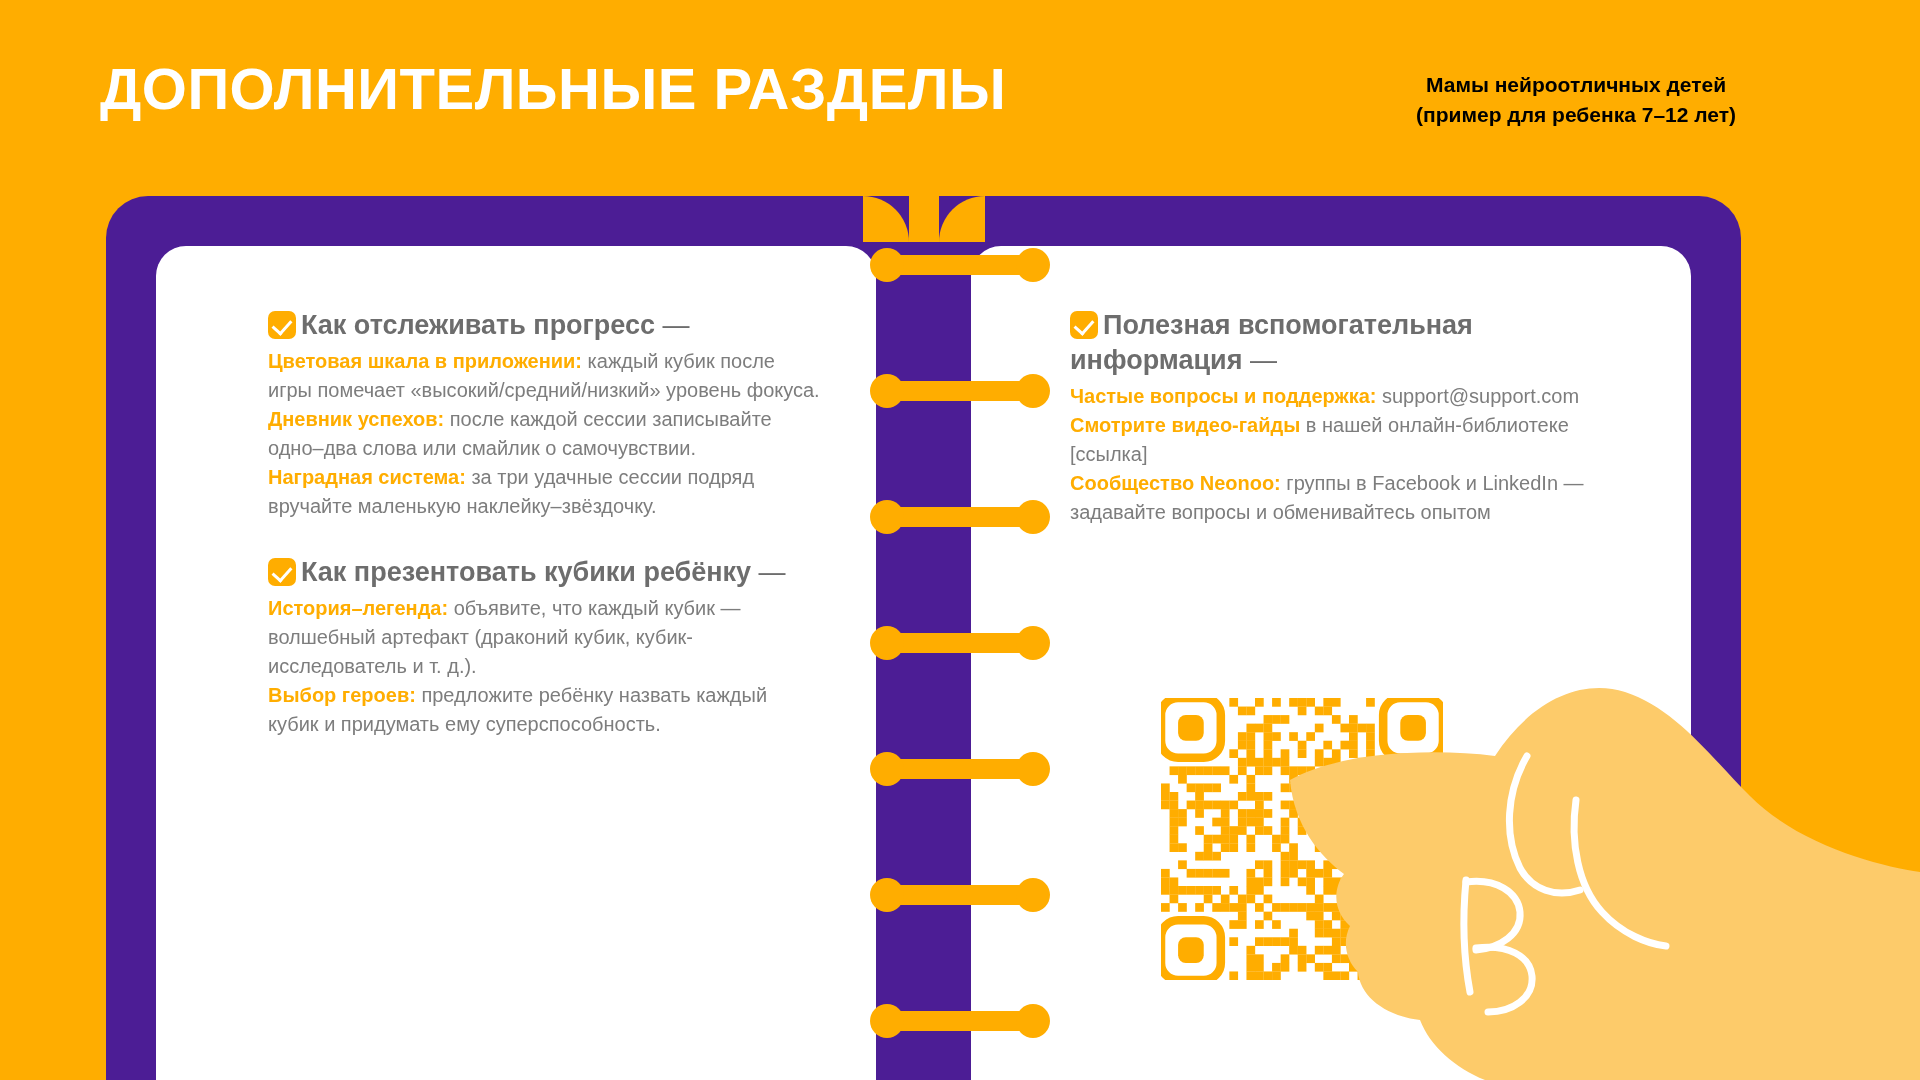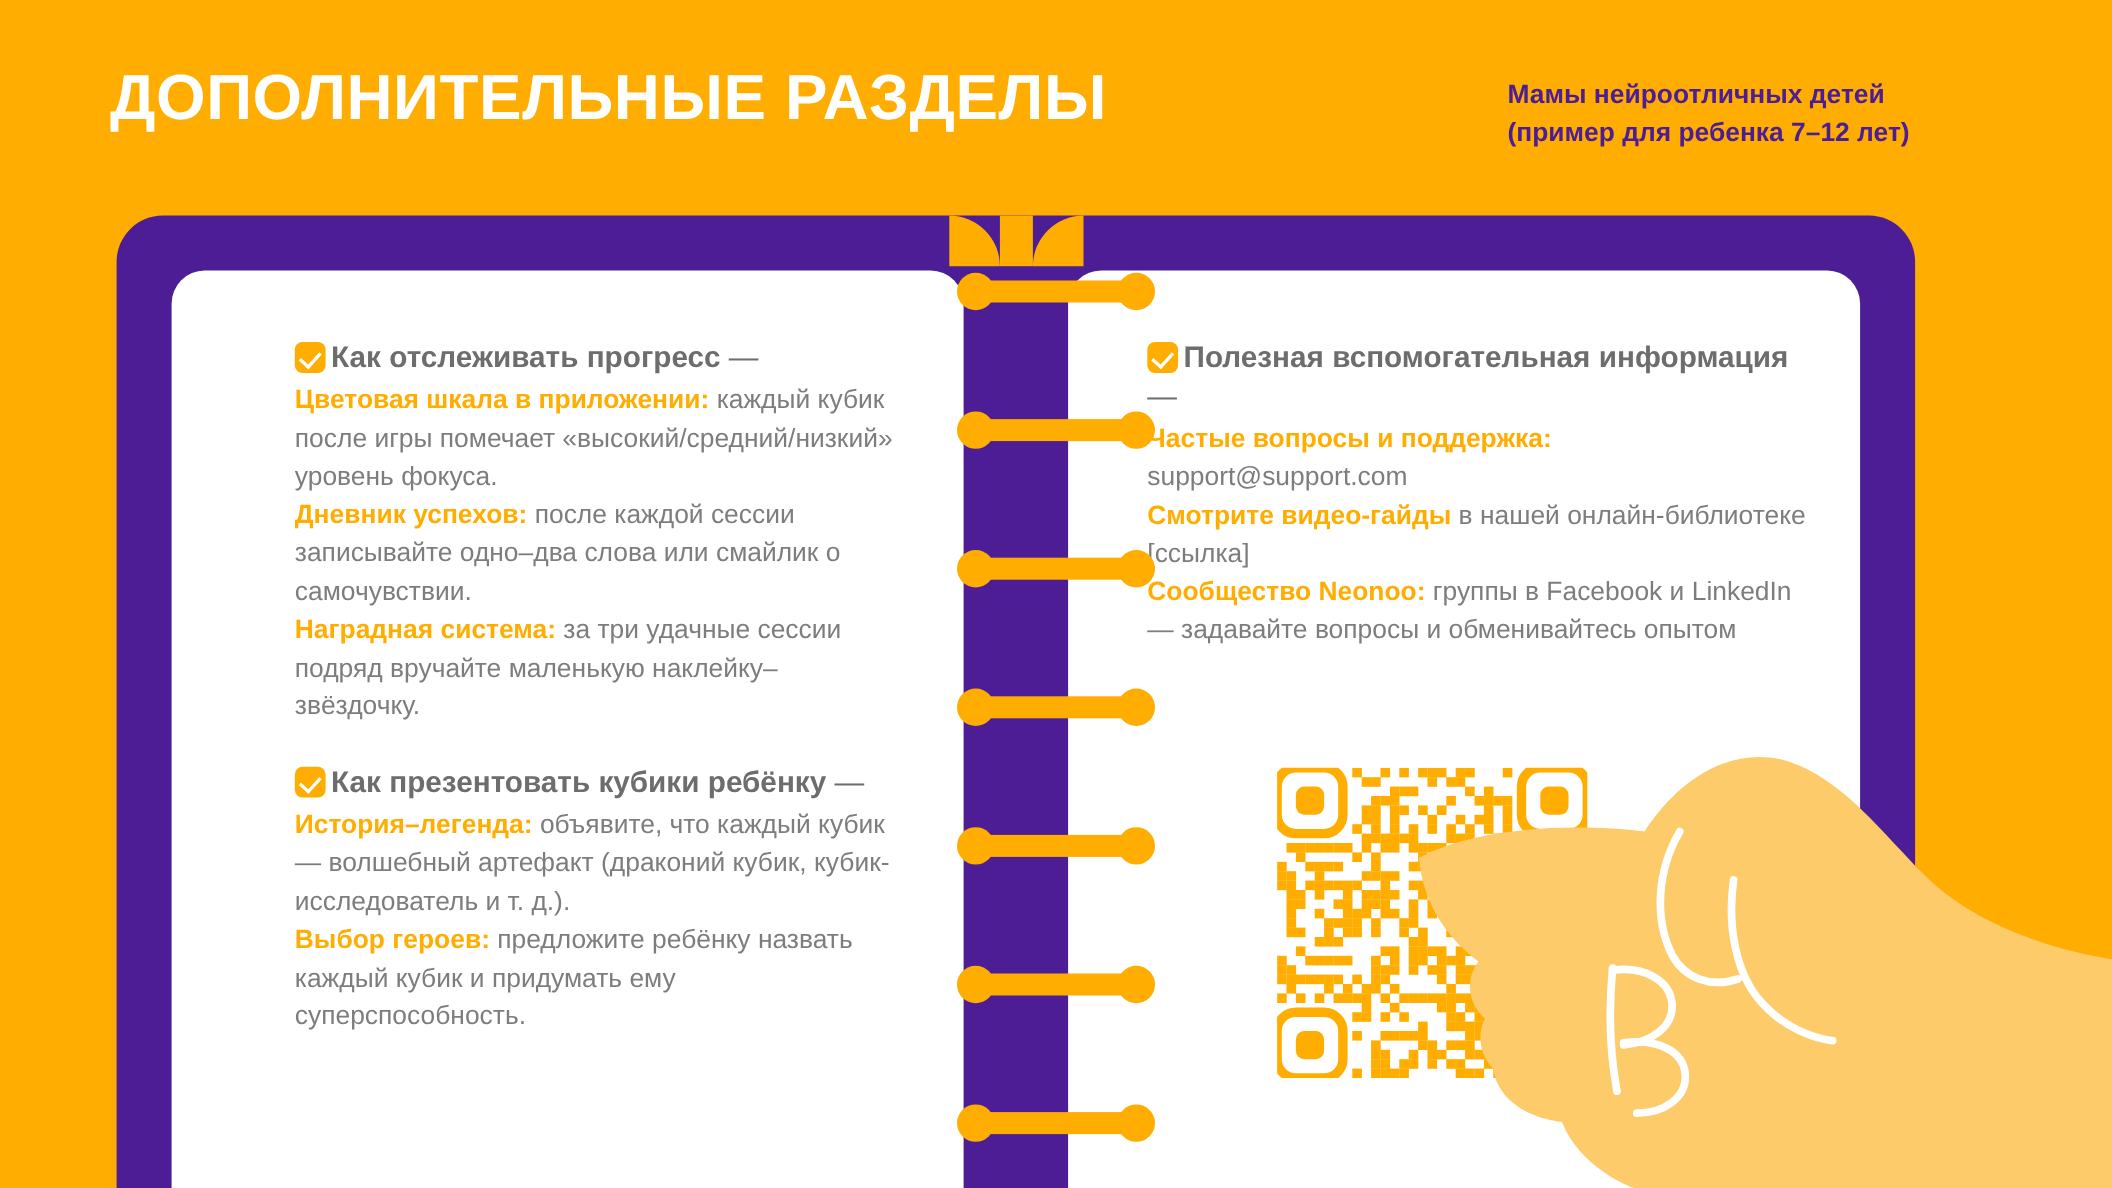--- a/index.html
+++ b/index.html
@@ -16,22 +16,22 @@
     position:absolute; top:0; left:0; width:1836px; height:196px;
     z-index:5;
   }
   #page-title{
     position:absolute; left:100px; top:60px;
     font-size:58px; font-weight:700; color:#FFFFFF;
     letter-spacing:0.5px; line-height:1; white-space:nowrap;
   }
   #header-meta{
     position:absolute; right:100px; top:70px;
-    text-align:left; color:#4c1d95;
-    font-size:24px; font-weight:700; line-height:1.42;
+    text-align:center; color:#000000;
+    font-size:21px; font-weight:700; line-height:1.42;
   }
 
   
   #book{
     position:absolute; left:106px; top:196px;
     width:1635px; height:884px;
     background:#4c1d95;
     border-radius:42px 42px 0 0;
     z-index:1;
   }
@@ -55,21 +55,21 @@
     border-radius:30px 30px 0 0;
     overflow:hidden;
   }
   #page-left { left:50px;  width:720px; }
   #page-right{ right:50px; width:720px; }
 
   .page-inner{
     position:absolute; left:0; top:0; width:100%; height:100%;
     padding:62px 56px 0 112px;
   }
-  #page-right .page-inner{ padding-left:72px; padding-right:40px; }
+  #page-right .page-inner{ padding-left:99px; padding-right:40px; }
 
   
   #spine-rings{
     position:absolute; left:50%; top:196px; transform:translateX(-50%);
     width:180px; height:884px; z-index:4; pointer-events:none;
   }
   .ring{
     position:absolute; left:0; width:180px; height:34px;
   }
   .ring-bar{
@@ -97,21 +97,21 @@
     background:#FFAD00; position:relative; margin-right:5px;
   }
   .check-icon::after{
     content:""; position:absolute;
     left:8px; top:5px; width:9px; height:15px;
     border:3.2px solid #FFFFFF; border-top:0; border-left:0;
     transform:rotate(42deg);
   }
 
   p.para{
-    font-size:24px; line-height:1.45; color:#7D7D7D;
+    font-size:20px; line-height:1.45; color:#7D7D7D;
     margin-bottom:0;
   }
   .hl{ color:#FFAD00; font-weight:700; }
   .plain-note{
     font-size:24px; line-height:1.42; color:#8A8A8A;
     margin-top:42px; letter-spacing:0.2px;
   }
 
   
   #qr-wrap{

